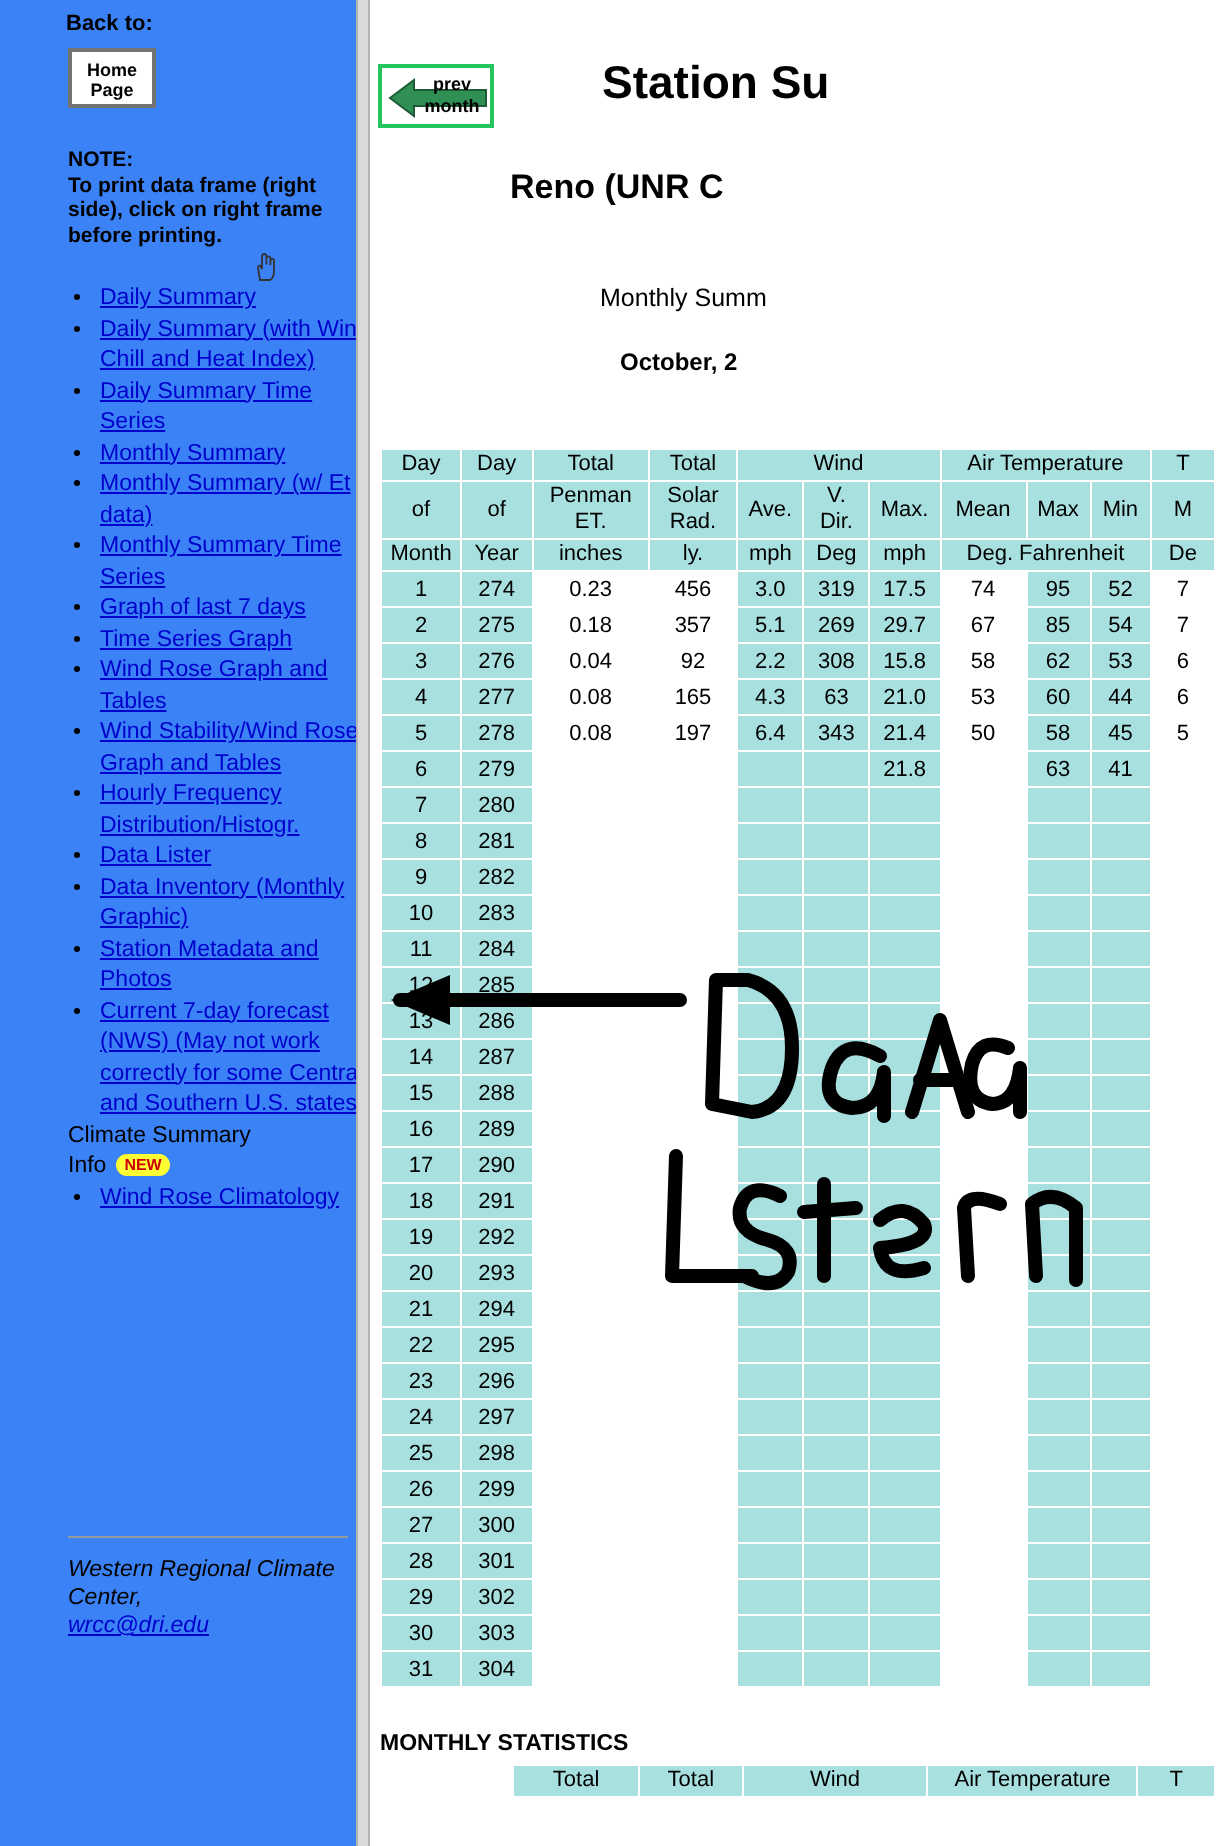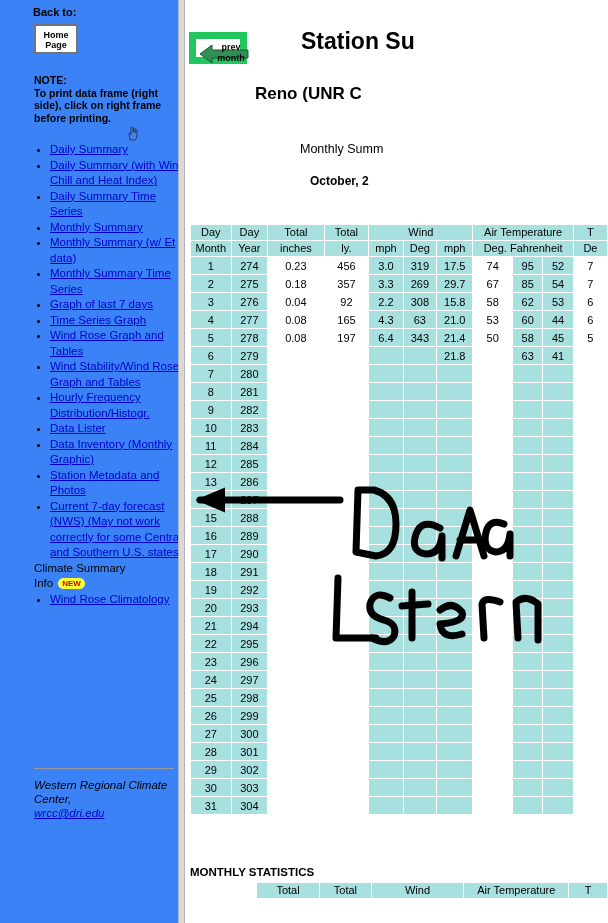--- a/index.html
+++ b/index.html
@@ -156,21 +156,21 @@
     background: #ffffff;
     overflow: hidden;
   }
 
   .prevmonth {
     position: absolute;
     left: 189px;
     top: 32px;
     width: 58px;
     height: 32px;
-    border: 7px solid #22c55e;
+    border: 2px solid #22c55e;
     background: #ffffff;
     box-sizing: border-box;
     cursor: pointer;
   }
   .prevmonth .arrow {
     position: absolute;
     left: 2px;
     top: 3px;
     width: 52px;
     height: 24px;
@@ -374,20 +374,33 @@
     <tr>
       <td class="hcell col-day">Day</td>
       <td class="hcell col-year">Day</td>
       <td class="hcell col-pet">Total</td>
       <td class="hcell col-solar">Total</td>
       <td class="hcell" colspan="3">Wind</td>
       <td class="hcell" colspan="3">Air Temperature</td>
       <td class="hcell col-tx">T</td>
     </tr>
     <tr>
+      <td class="hcell">of</td>
+      <td class="hcell">of</td>
+      <td class="hcell">Penman ET.</td>
+      <td class="hcell">Solar Rad.</td>
+      <td class="hcell col-wsp">Ave.</td>
+      <td class="hcell col-wdir">V. Dir.</td>
+      <td class="hcell col-wmax">Max.</td>
+      <td class="hcell col-tmean">Mean</td>
+      <td class="hcell col-tmax">Max</td>
+      <td class="hcell col-tmin">Min</td>
+      <td class="hcell">M</td>
+    </tr>
+    <tr>
       <td class="hcell">Month</td>
       <td class="hcell">Year</td>
       <td class="hcell">inches</td>
       <td class="hcell">ly.</td>
       <td class="hcell">mph</td>
       <td class="hcell">Deg</td>
       <td class="hcell">mph</td>
       <td class="hcell" colspan="3">Deg. Fahrenheit</td>
       <td class="hcell">De</td>
     </tr>
@@ -404,21 +417,21 @@
         <td class="white col-tmean">74</td>
         <td class="dcell col-tmax">95</td>
         <td class="dcell col-tmin">52</td>
         <td class="white col-tx">7</td>
       </tr>
       <tr>
         <td class="dcell col-day">2</td>
         <td class="dcell col-year">275</td>
         <td class="white col-pet">0.18</td>
         <td class="white col-solar">357</td>
-        <td class="dcell col-wsp">3.3</td>
+        <td class="dcell col-wsp">5.1</td>
         <td class="dcell col-wdir">269</td>
         <td class="dcell col-wmax">29.7</td>
         <td class="white col-tmean">67</td>
         <td class="dcell col-tmax">85</td>
         <td class="dcell col-tmin">54</td>
         <td class="white col-tx">7</td>
       </tr>
       <tr>
         <td class="dcell col-day">3</td>
         <td class="dcell col-year">276</td>

